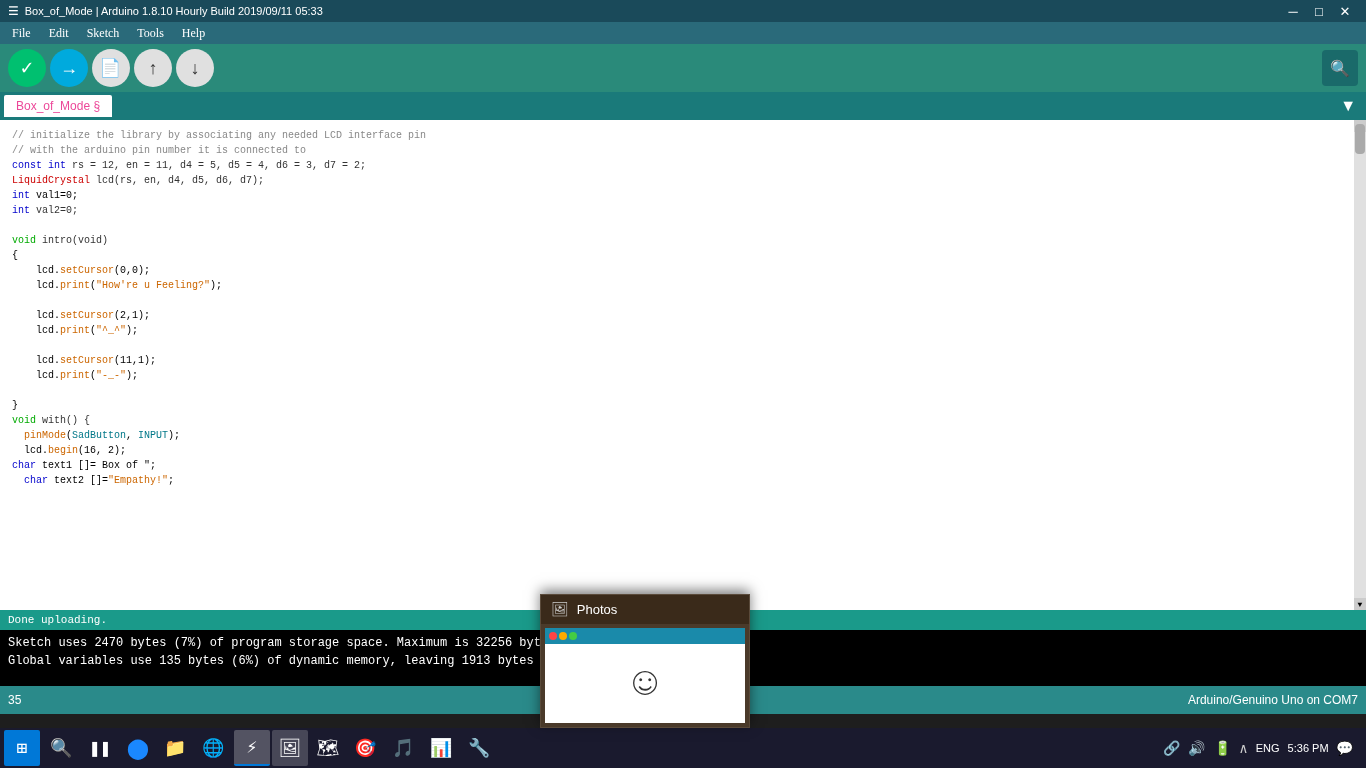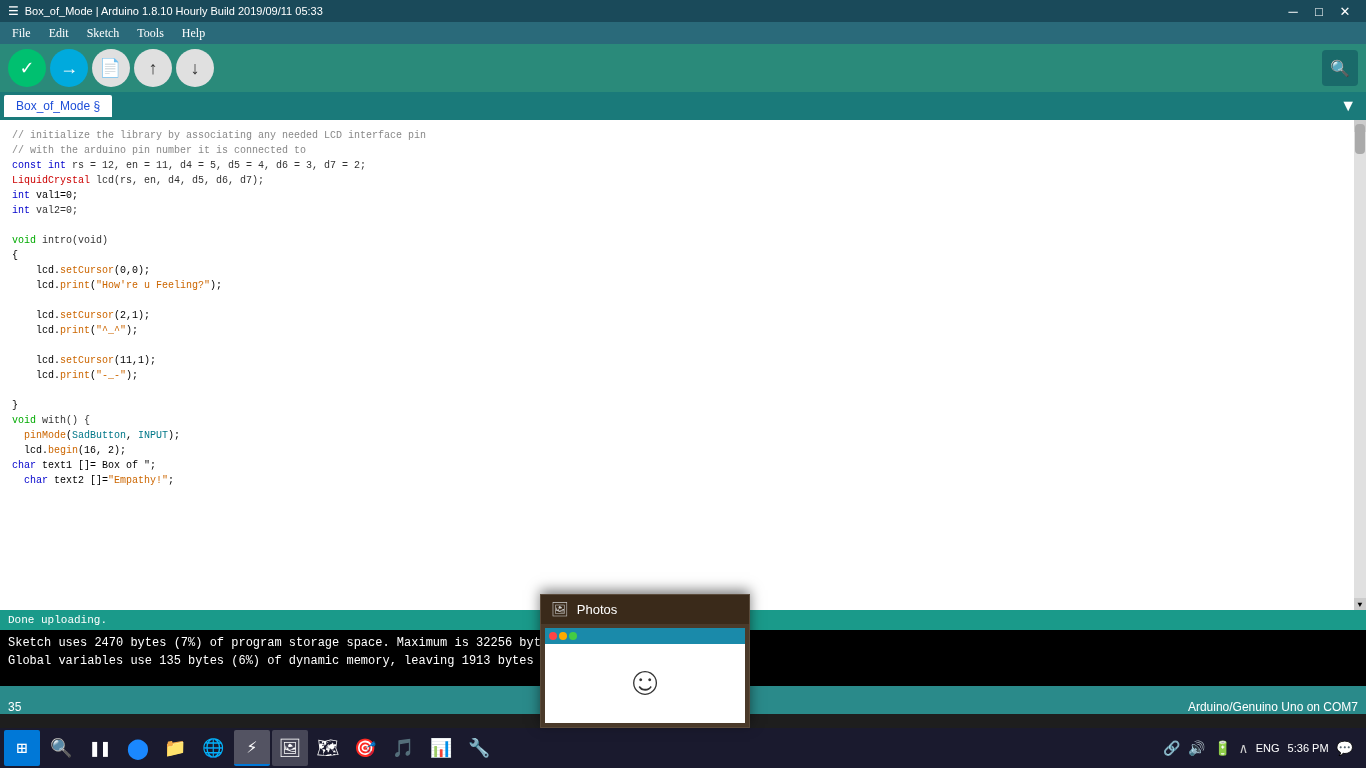--- a/index.html
+++ b/index.html
@@ -85,21 +85,21 @@
     .tab-bar {
       background: #1a7a7a;
       height: 28px;
       display: flex;
       align-items: center;
       padding: 0 4px;
       gap: 2px;
     }
     .tab {
       background: white;
-      color: #1d4ed8;
+      color: #ec4899;
       font-size: 12px;
       font-family: Arial, sans-serif;
       padding: 4px 12px;
       border-radius: 2px 2px 0 0;
       cursor: pointer;
     }
     .tab-dropdown {
       margin-left: auto;
       background: transparent;
       border: none;
@@ -172,21 +172,21 @@
       font-size: 12px;
       font-family: 'Courier New', monospace;
       line-height: 1.5;
     }
 
     
     .bottom-status {
       background: #2a8a8a;
       height: 28px;
       display: flex;
-      align-items: flex-end;
+      align-items: center;
       padding: 0 8px;
       justify-content: space-between;
     }
     .bottom-left { color: white; font-size: 12px; font-family: Arial, sans-serif; }
     .bottom-right { color: white; font-size: 12px; font-family: Arial, sans-serif; }
 
     
     .taskbar {
       background: #1a1a2e;
       height: 40px;

